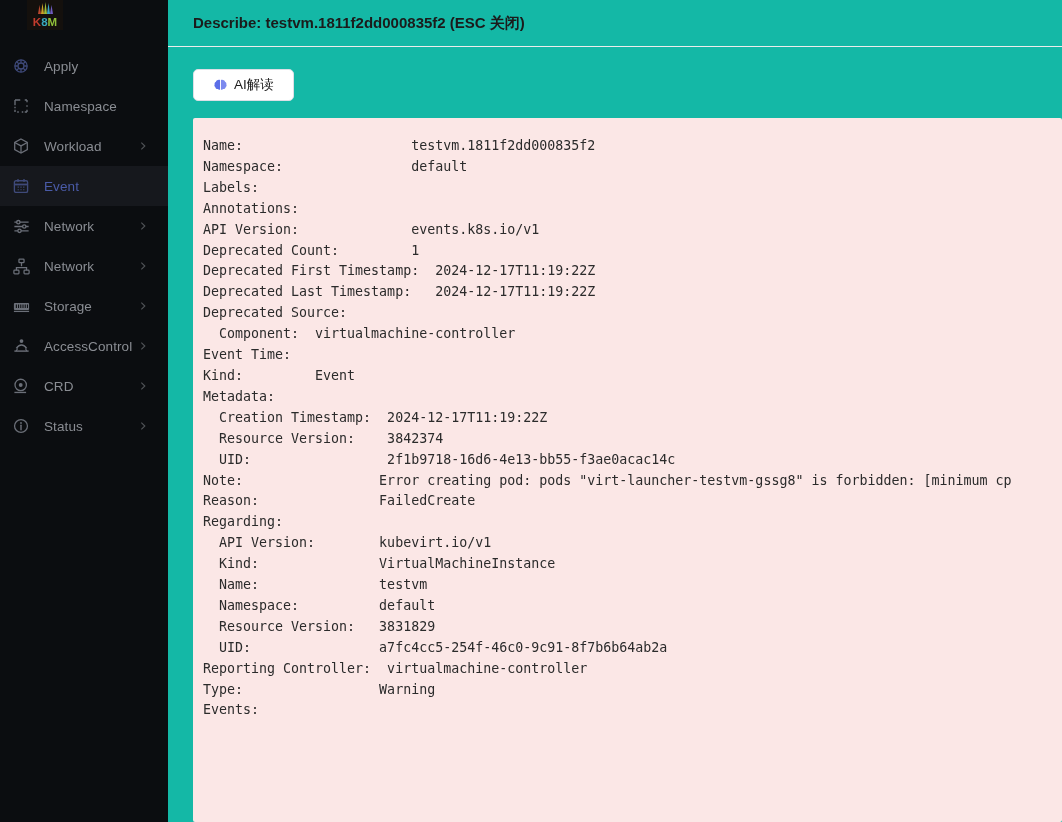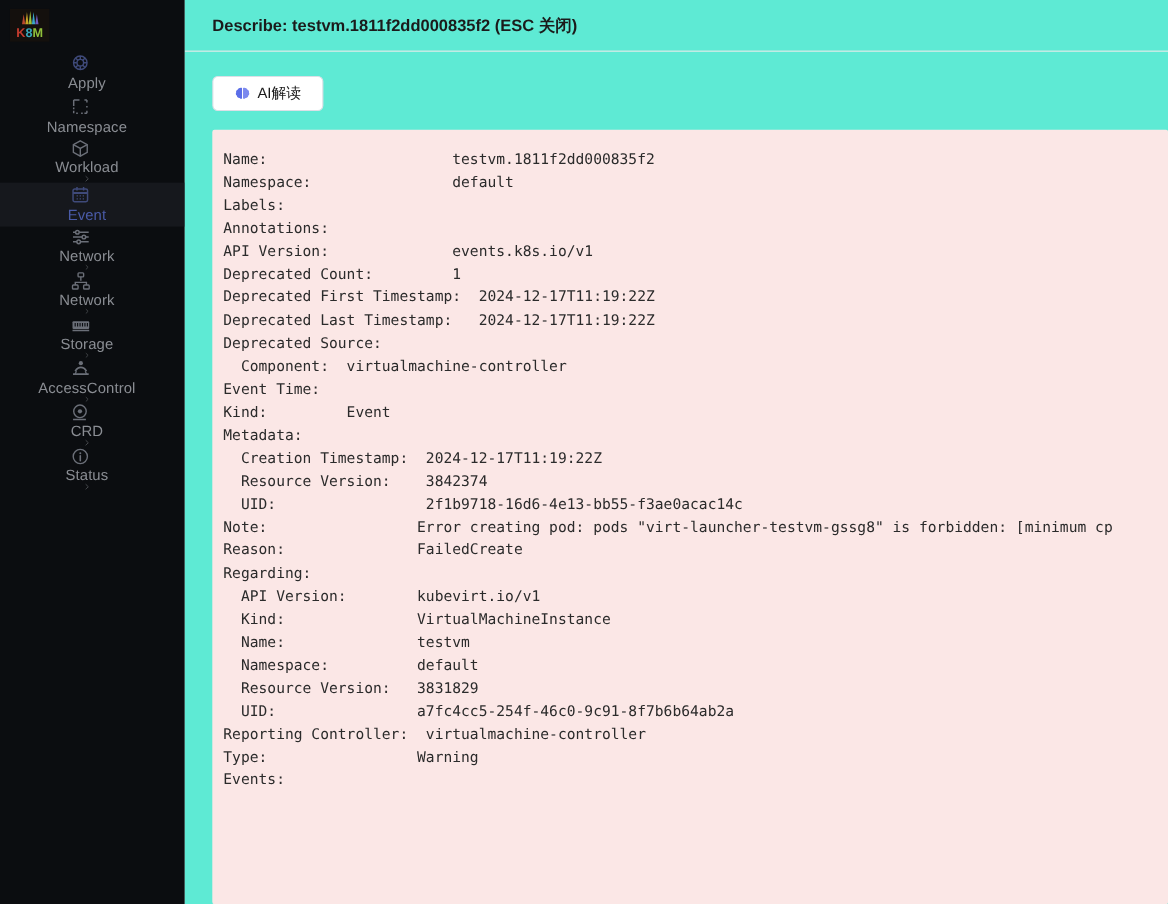--- a/index.html
+++ b/index.html
@@ -23,42 +23,41 @@
     min-width: 168px;
     height: 822px;
     background: #0b0d10;
     display: flex;
     flex-direction: column;
     overflow: hidden;
   }
   .logo-wrap {
     height: 46px;
     display: flex;
-    align-items: center;
-    padding-left: 9px;
+    align-items: flex-start;
+    padding-left: 27px;
   }
   .logo {
     width: 36px;
     height: 30px;
     position: relative;
     display: block;
   }
   .nav {
     display: flex;
     flex-direction: column;
     padding-top: 0px;
   }
   .nav-item {
     height: 40px;
     display: flex;
     align-items: center;
     padding: 0 20px 0 10px;
     cursor: pointer;
     position: relative;
-    flex-direction: column;
   }
   .nav-item .ico {
     width: 22px;
     height: 22px;
     min-width: 22px;
     display: flex;
     align-items: center;
     justify-content: center;
     margin-right: 12px;
   }
@@ -77,21 +76,21 @@
   }
   .nav-item.active {
     background: #16181d;
   }
   .nav-item.active .lbl { color: #4a5ba8; }
 
   
   .main {
     flex: 1;
     height: 822px;
-    background: #5eead4;
+    background: #14b8a6;
     display: flex;
     flex-direction: column;
     overflow: hidden;
     position: relative;
   }
   .main-header {
     height: 47px;
     min-height: 47px;
     border-bottom: 1px solid #ececec;
     display: flex;

